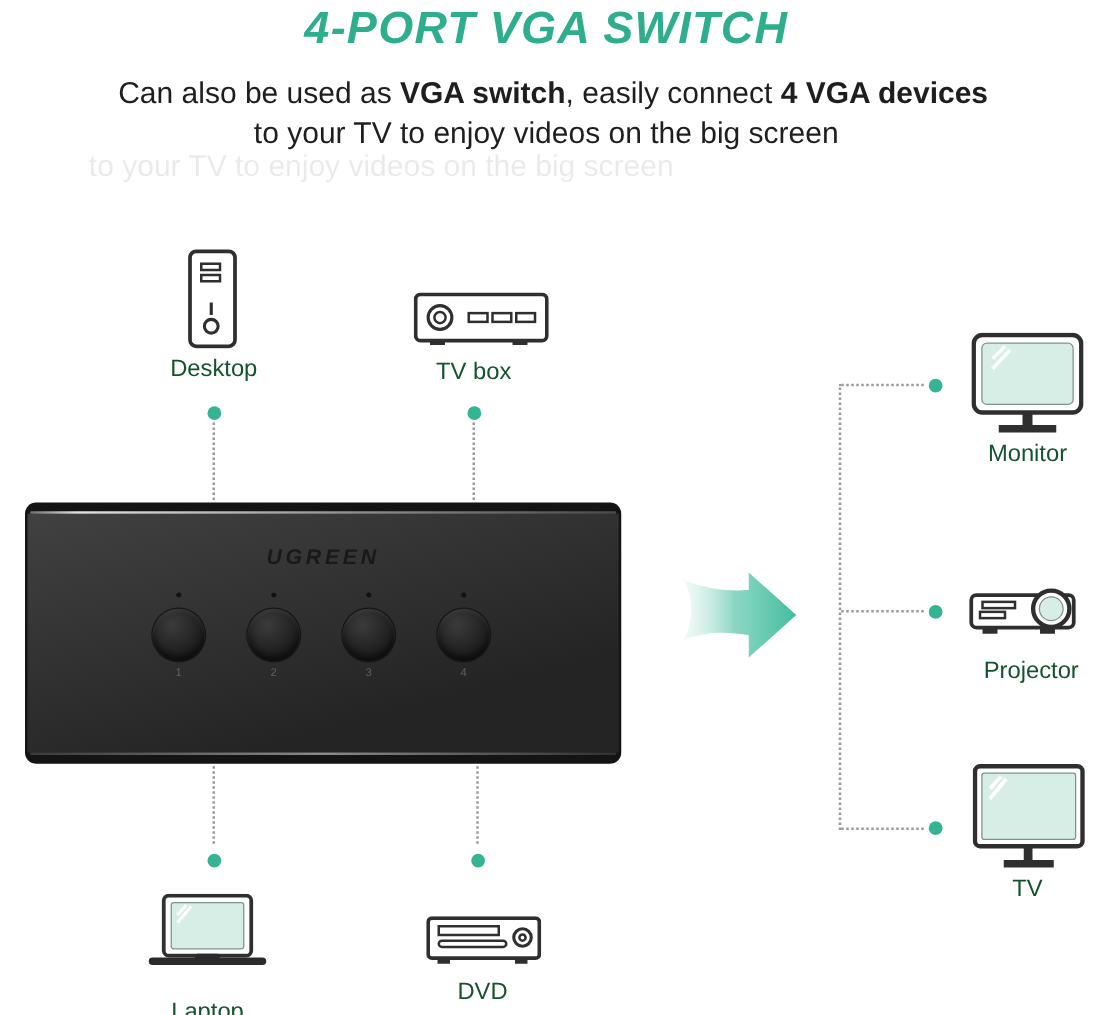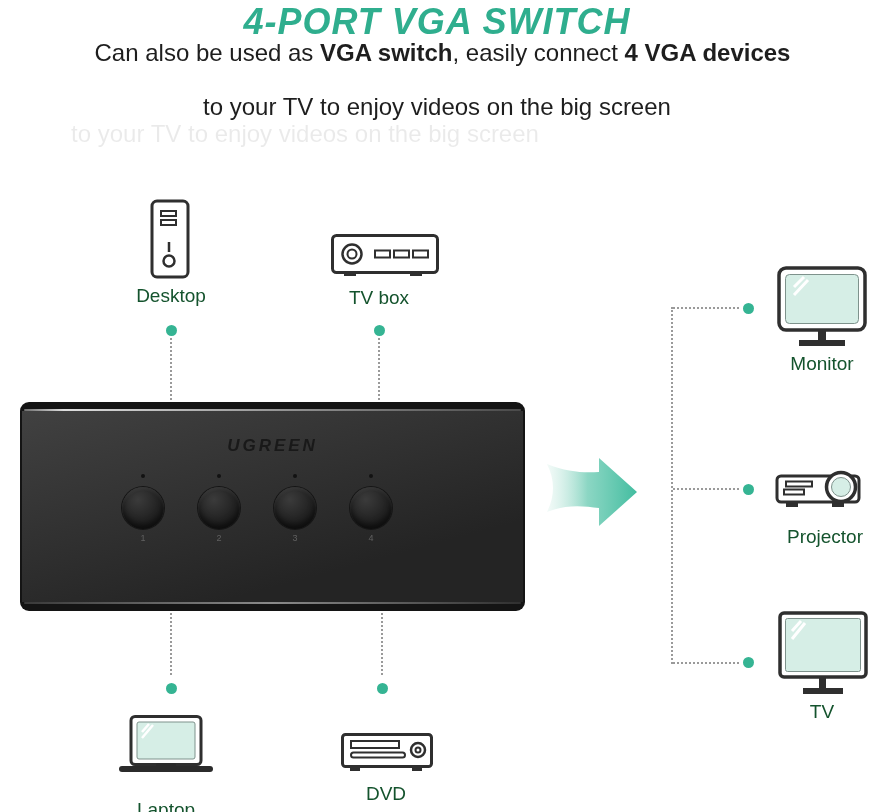--- a/index.html
+++ b/index.html
@@ -5,34 +5,34 @@
   html,body{margin:0;padding:0;background:#fff;}
   .canvas{position:relative;width:874px;height:812px;background:#ffffff;overflow:hidden;
           font-family:"Liberation Sans", sans-serif;}
   .abs{position:absolute;}
 
   
   .title{left:0;right:0;top:1px;text-align:center;font-size:36px;font-weight:700;
          letter-spacing:1px;color:#2fae8e;font-style:italic;}
   .subline{left:0;right:0;text-align:center;font-size:24px;color:#1e1e1e;}
   .subline .b{font-weight:700;}
-  .sub1{top:39px;padding-left:11px;}
+  .sub1{top:61px;padding-left:11px;}
   .sub2{top:93px;}
   .ghost{top:120px;left:35px;width:540px;text-align:center;font-size:24px;color:#000;
          opacity:0.08;filter:blur(0.6px);}
 
   
   .label{width:120px;text-align:center;font-size:19px;color:#14532d;}
   .dot{width:11px;height:11px;border-radius:50%;background:#35b493;}
   .vdash{width:0;border-left:2px dotted #9a9a9a;}
   .hdash{height:0;border-top:2px dotted #9a9a9a;}
 
   
   .switch-box{left:20px;top:402px;width:477px;height:209px;border-radius:9px;
-              background:#141414;overflow:hidden;padding-left:28px;}
+              background:#141414;overflow:hidden;}
   .switch-face{position:absolute;left:2px;right:2px;top:9px;bottom:9px;
                background:linear-gradient(165deg,#414141,#242424 75%);}
   .hl{position:absolute;left:4px;right:4px;height:2px;border-radius:2px;}
   .hl-top{top:7px;background:linear-gradient(90deg,#6e6e6e,#dedede 8%,#8f8f8f 55%,#4a4a4a);}
   .hl-bot{bottom:7px;background:linear-gradient(90deg,#3a3a3a,#8a8a8a 50%,#303030);}
   .brand{position:absolute;left:0;right:0;top:34px;text-align:center;font-size:17px;
          font-weight:800;font-style:italic;letter-spacing:3px;color:#191919;}
   .led{position:absolute;width:4px;height:4px;border-radius:50%;background:#121212;top:72px;}
   .port-btn{position:absolute;top:85px;width:42px;height:42px;border-radius:50%;
             background:radial-gradient(circle at 38% 30%,#3b3b3b,#1b1b1b 70%);

